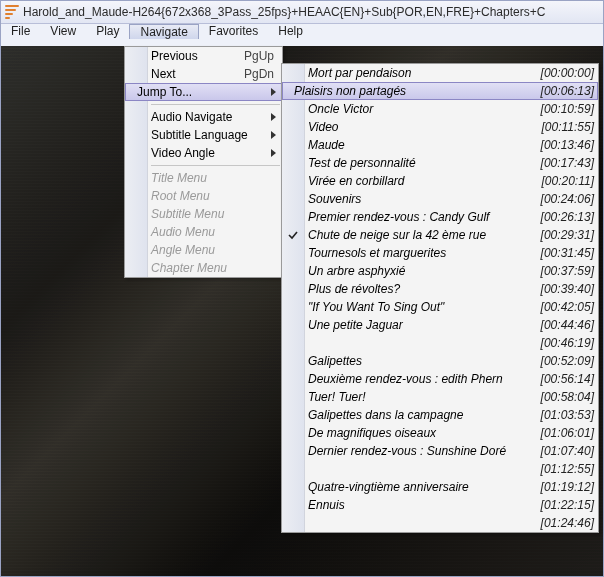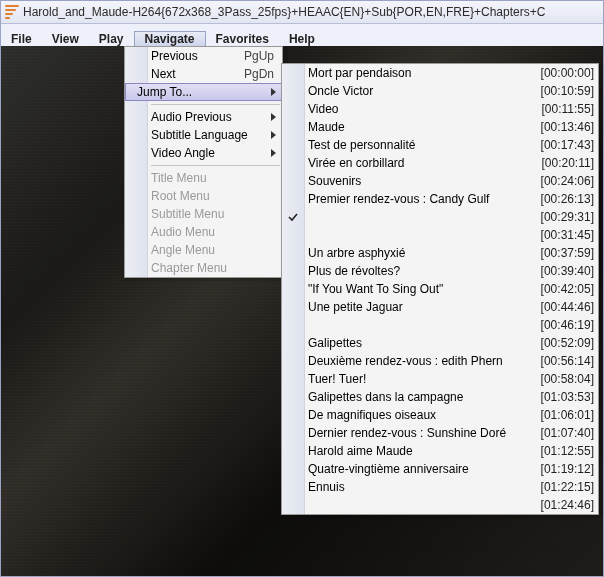--- a/index.html
+++ b/index.html
@@ -7,46 +7,46 @@
   
   .window{width:604px;height:577px;border:1px solid #9aa3c4;box-sizing:border-box;position:relative;background:#0369a1;}
   .titlebar{height:22px;background:linear-gradient(#f4f5fb,#e2e6f3);display:flex;align-items:center;gap:4px;border-bottom:1px solid #b8bed8;padding:0 4px;}
   .titlebar .icon{width:14px;height:14px;display:flex;flex-direction:column;justify-content:space-between;}
   .titlebar .icon span{display:block;background:#e08030;height:2px;border-radius:1px;}
   .titlebar .icon span.b0{width:14px;}
   .titlebar .icon span.b1{width:11px;}
   .titlebar .icon span.b2{width:8px;}
   .titlebar .icon span.b3{width:5px;}
   .title-text{white-space:nowrap;overflow:hidden;color:#2b2b2b;}
-  .menubar{height:22px;background:#eef1f9;display:flex;align-items:flex-end;border-bottom:1px solid #8b5cf6;font-weight:bold;}
+  .menubar{height:22px;background:#eef1f9;display:flex;align-items:flex-start;border-bottom:1px solid #8b5cf6;}
   .menubar .mitem{display:flex;align-items:center;padding:0 10px;color:#222;}
   .menubar .mitem.active{background:linear-gradient(#e8ebf5,#cfd6ec);border:1px solid #9aa3c4;border-bottom:none;position:relative;z-index:3;}
   
   .video-area{position:absolute;top:45px;left:0;right:0;bottom:0;
     background:
       radial-gradient(circle at 92% 80%, rgba(255,255,255,.4) 0 6px, transparent 7px),
       linear-gradient(135deg,#40403c 0%,#2a2825 25%,#434039 40%,#1b1a18 65%,#2e2b28 100%);
     filter:contrast(1.1) brightness(.85);
   }
   .video-area::after{content:"";position:absolute;inset:0;background:
      repeating-linear-gradient(0deg, rgba(0,0,0,.06) 0 2px, transparent 2px 3px);}
   
   .menu{position:absolute;background:#f4f4f4;border:1px solid #9a9a9a;box-shadow:2px 2px 3px rgba(0,0,0,.25);z-index:5;}
   .menu.nav{top:45px;left:123px;width:157px;}
   .menu .row{display:flex;align-items:center;height:18px;padding-left:26px;padding-right:28px;position:relative;}
   .menu .row .label{flex:1;white-space:nowrap;}
   .menu .row .accel{color:#444;position:absolute;right:8px;}
   .menu .row .arrow{position:absolute;right:6px;top:5px;width:0;height:0;border-top:4px solid transparent;border-bottom:4px solid transparent;border-left:5px solid #333;}
-  .menu .row.disabled{color:#9a9a9a;}
+  .menu .row.disabled{color:#9a9a9a;font-style:italic;}
   .menu .row.hover{background:linear-gradient(#e2e1f5,#c8c6ea);outline:1px solid #8b86c4;outline-offset:-1px;padding-left:12px;}
   .menu .sep{height:1px;background:#c6c6c6;margin:3px 2px 3px 26px;}
   .menu .gutter{position:absolute;left:0;top:0;bottom:0;width:22px;background:linear-gradient(to right,#eceef3,#dfe3ee);border-right:1px solid #d1d4dd;}
   
   .menu.chap{top:62px;left:280px;width:316px;max-height:515px;}
-  .menu.chap .row{padding-right:70px;}
+  .menu.chap .row{padding-right:70px;font-style:italic;}
   .menu.chap .time{position:absolute;right:4px;color:#222;}
   .menu.chap .check{position:absolute;left:6px;top:4px;width:10px;height:10px;}
   .menu.chap .check svg{display:block;}
 </style>
 </head>
 <body>
 
 <div class="window">
 
   <div class="titlebar">
@@ -90,21 +90,21 @@
     <div class="row">
       <span class="label">Next</span>
       <span class="accel">PgDn</span>
     </div>
     <div class="row hover">
       <span class="label">Jump To...</span>
       <span class="arrow"></span>
     </div>
     <div class="sep"></div>
     <div class="row">
-      <span class="label">Audio Previous</span>
+      <span class="label">Audio Navigate</span>
       <span class="arrow"></span>
     </div>
     <div class="row">
       <span class="label">Subtitle Language</span>
       <span class="arrow"></span>
     </div>
     <div class="row">
       <span class="label">Video Angle</span>
       <span class="arrow"></span>
     </div>
@@ -128,20 +128,24 @@
         <span class="label">Chapter Menu</span>
       </div>
   </div>
 
   <div class="menu chap" id="chap-menu">
     <div class="gutter"></div>
 
   <div class="row">
         <span class="label">Mort par pendaison</span>
         <span class="time">[00:00:00]</span>
+      </div>
+      <div class="row hover">
+        <span class="label">Plaisirs non partagés</span>
+        <span class="time">[00:06:13]</span>
       </div>
       <div class="row">
         <span class="label">Oncle Victor</span>
         <span class="time">[00:10:59]</span>
       </div>
       <div class="row">
         <span class="label">Video</span>
         <span class="time">[00:11:55]</span>
       </div>
       <div class="row">
@@ -163,23 +167,25 @@
       <div class="row">
         <span class="label">Premier rendez-vous : Candy Gulf</span>
         <span class="time">[00:26:13]</span>
       </div>
       <div class="row">
         <span class="check">
           <svg width="10" height="10" viewBox="0 0 10 10">
             <path d="M1 5 L4 8 L9 2" stroke="#222" stroke-width="1.6" fill="none"></path>
           </svg>
         </span>
+        <span class="label">Chute de neige sur la 42 ème rue</span>
         <span class="time">[00:29:31]</span>
       </div>
       <div class="row">
+        <span class="label">Tournesols et marguerites</span>
         <span class="time">[00:31:45]</span>
       </div>
       <div class="row">
         <span class="label">Un arbre asphyxié</span>
         <span class="time">[00:37:59]</span>
       </div>
       <div class="row">
         <span class="label">Plus de révoltes?</span>
         <span class="time">[00:39:40]</span>
       </div>
@@ -212,21 +218,20 @@
       </div>
       <div class="row">
         <span class="label">De magnifiques oiseaux</span>
         <span class="time">[01:06:01]</span>
       </div>
       <div class="row">
         <span class="label">Dernier rendez-vous : Sunshine Doré</span>
         <span class="time">[01:07:40]</span>
       </div>
       <div class="row">
-        <span class="label">Harold aime Maude</span>
         <span class="time">[01:12:55]</span>
       </div>
       <div class="row">
         <span class="label">Quatre-vingtième anniversaire</span>
         <span class="time">[01:19:12]</span>
       </div>
       <div class="row">
         <span class="label">Ennuis</span>
         <span class="time">[01:22:15]</span>
       </div>

